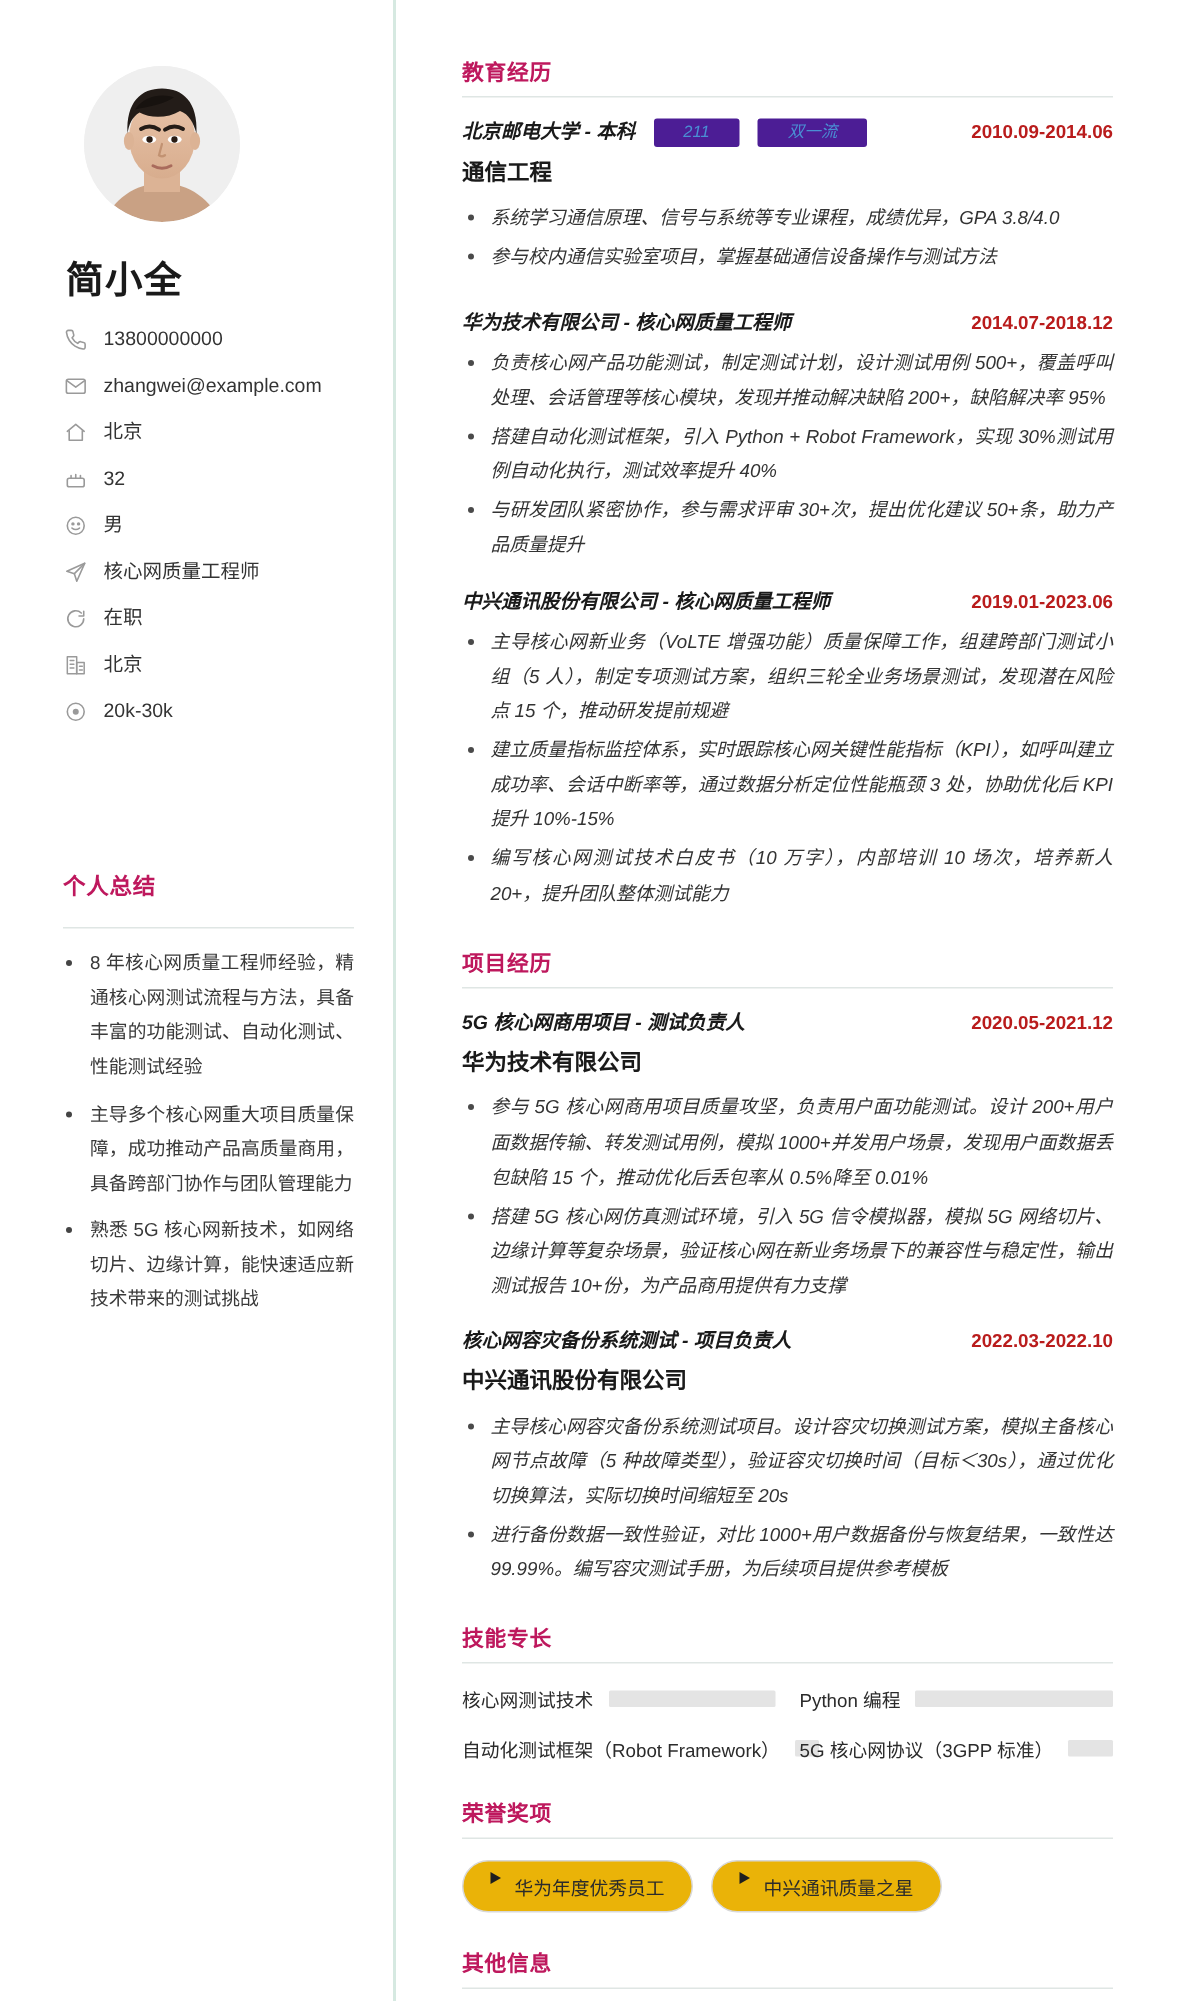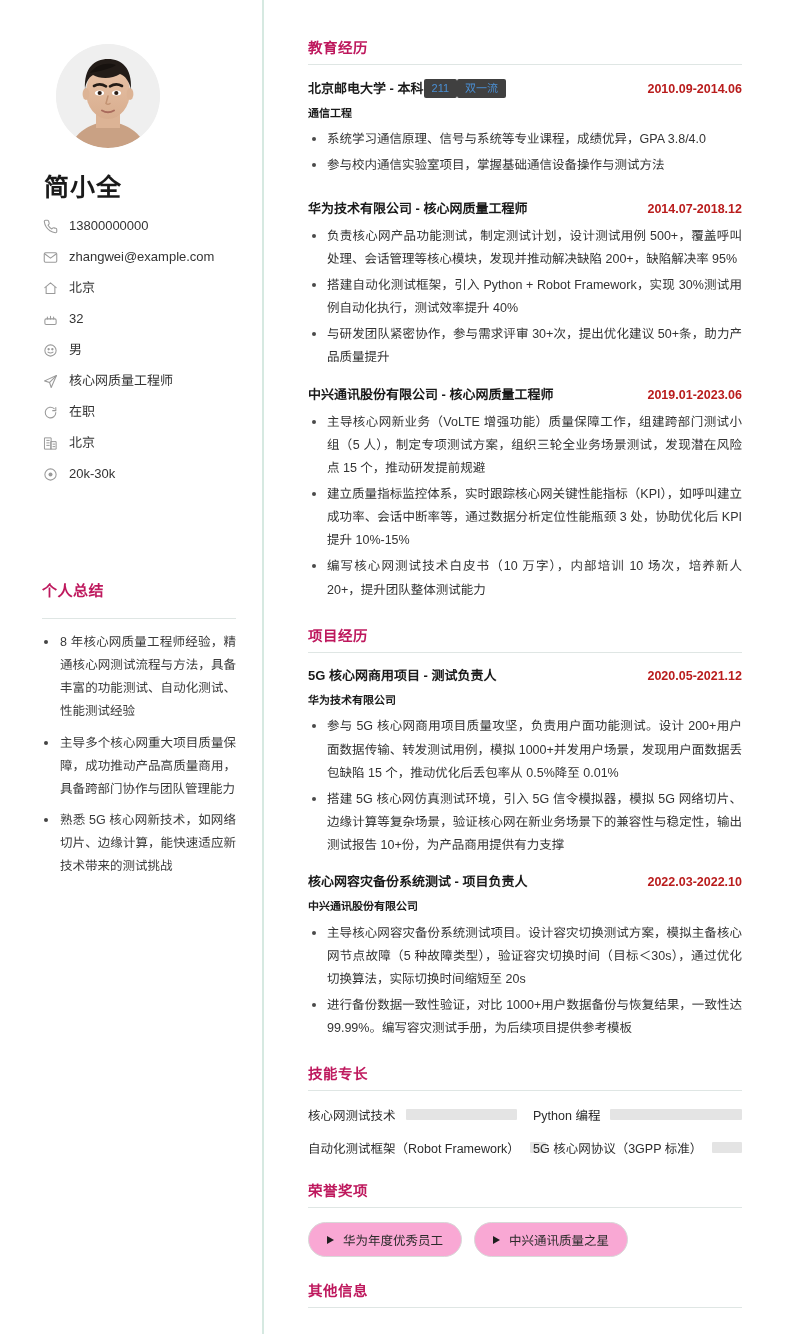--- a/index.html
+++ b/index.html
@@ -128,52 +128,53 @@
     align-items: baseline;
     justify-content: space-between;
     gap: 10px;
     margin-bottom: 7px;
   }
   .entry-title {
     font-size: 13px;
     font-weight: bold;
     color: #1a1a1a;
     display: flex;
-    align-items: flex-end;
+    align-items: center;
     flex-wrap: wrap;
-    gap: 0;
+    gap: 12px;
     line-height: 1.4;
+    font-style: italic;
   }
   .entry-date {
     font-size: 12.5px;
     font-weight: bold;
     color: #b91c1c;
     white-space: nowrap;
     flex: 0 0 auto;
   }
   .entry-sub {
-    font-size: 11px;
+    font-size: 15px;
     font-weight: bold;
     color: #1a1a1a;
     margin: 0 0 7px 0;
     line-height: 1.5;
   }
   .tag {
     display: inline-block;
     font-size: 11px;
     font-weight: normal;
     color: #4a8fd4;
-    background: #404040;
+    background: #4c1d95;
     border-radius: 2px;
-    padding: 2px 8px;
+    padding: 2px 20px;
     line-height: 1.35;
     vertical-align: middle;
   }
 
-  .bullets { margin: 0; padding: 0; list-style: none; }
+  .bullets { margin: 0; padding: 0; list-style: none; font-style: italic; }
   .bullets li {
     position: relative;
     padding-left: 19px;
     font-size: 12.5px;
     line-height: 1.85;
     color: #333;
     margin-bottom: 3px;
     text-align: justify;
   }
   .bullets li::before {
@@ -217,28 +218,27 @@
   .skill-fill {
     height: 100%;
     background: #7fce9f;
     border-radius: 1px;
   }
 
   
   .award-row { display: flex; gap: 12px; flex-wrap: wrap; }
   .award-pill {
     display: inline-flex;
-    align-items: center;
     gap: 9px;
     border: 1px solid #d8d8d8;
     border-radius: 20px;
     padding: 7px 18px;
     font-size: 12.5px;
     color: #2b2b2b;
-    background: #f9a8d4;
+    background: #eab308;
   }
   .tri {
     width: 0; height: 0;
     border-left: 7px solid #1f1f1f;
     border-top: 4.5px solid transparent;
     border-bottom: 4.5px solid transparent;
     flex: 0 0 auto;
   }
 </style>
 </head>

